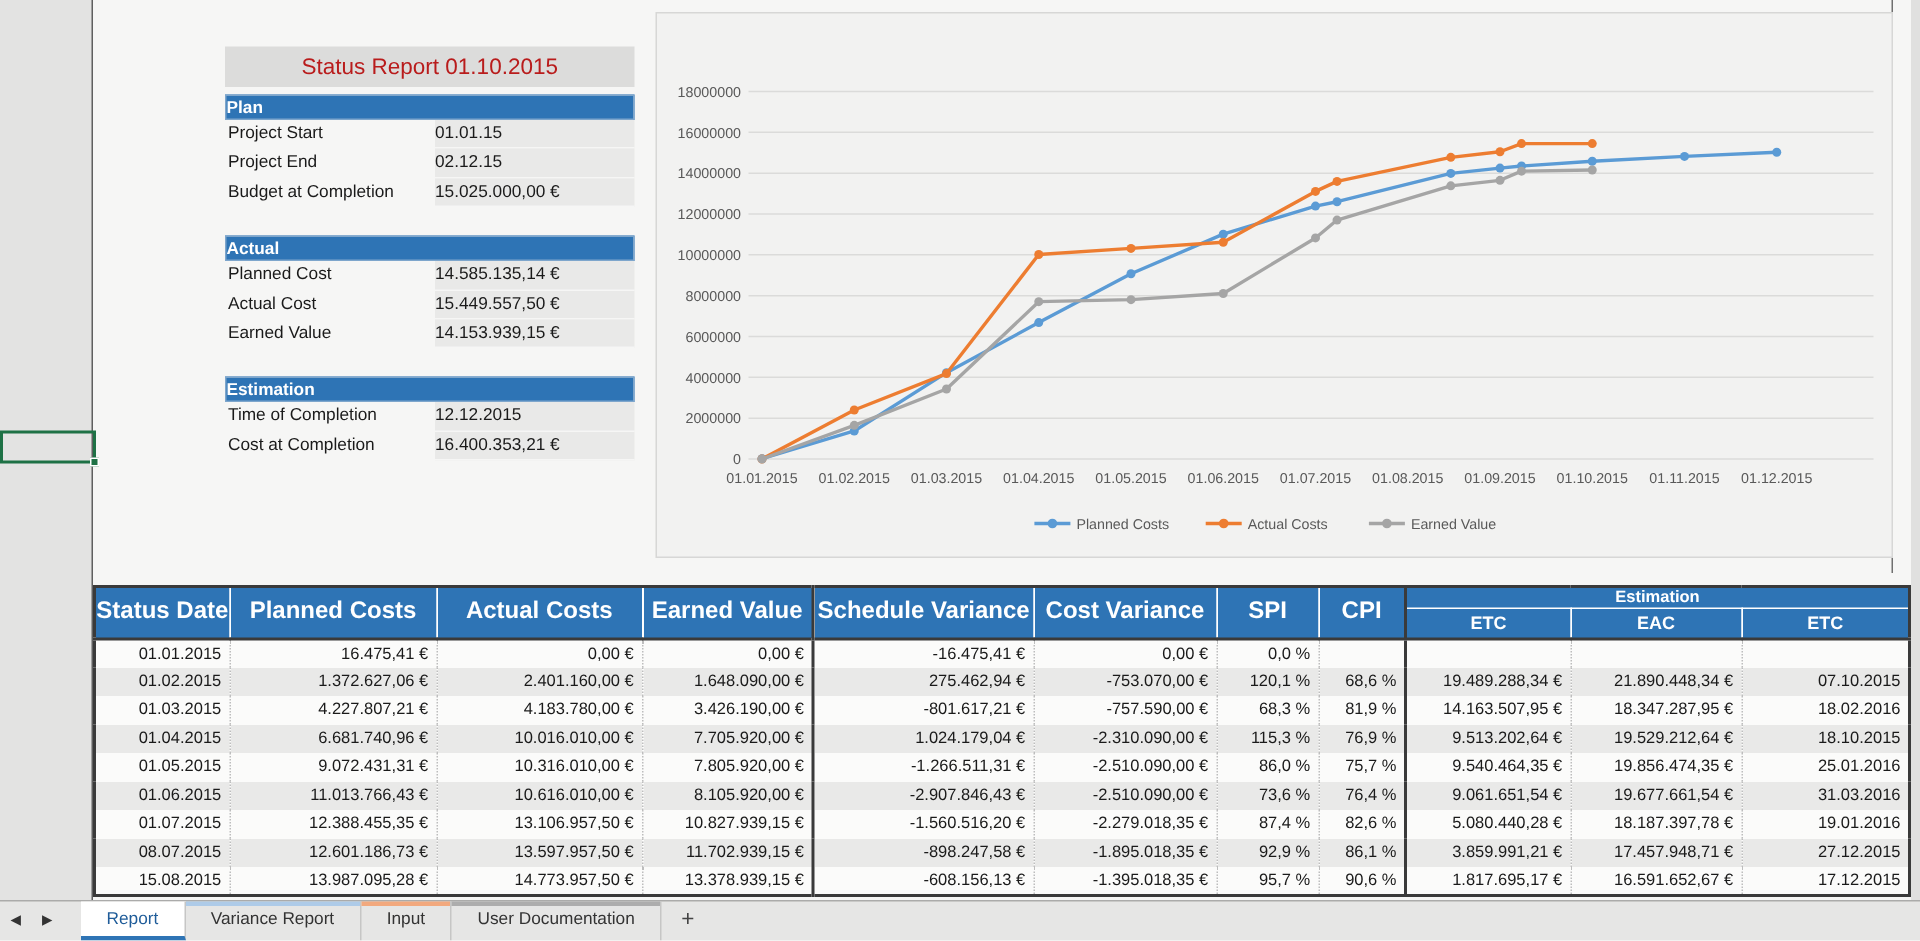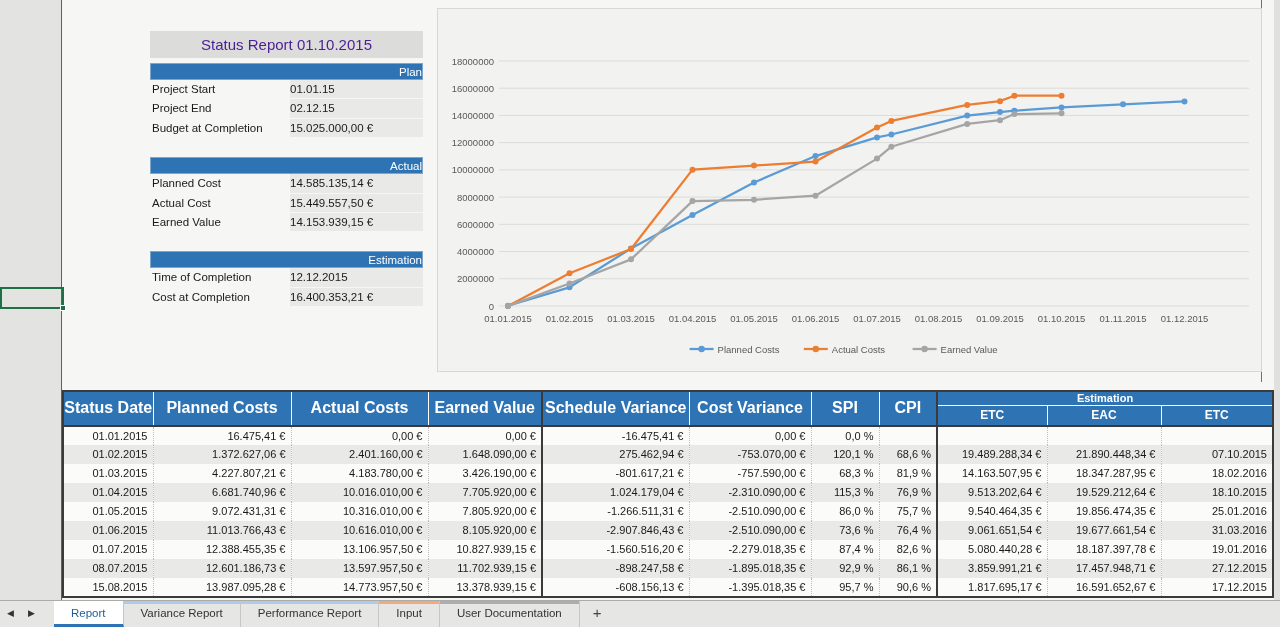--- a/index.html
+++ b/index.html
@@ -6,24 +6,24 @@
   html,body{width:1280px;height:627px;overflow:hidden}
   body{font-family:"Liberation Sans",sans-serif;background:#F6F6F5;position:relative;color:#1a1a1a}
   .abs{position:absolute}
   .left-strip{left:0;top:0;width:62px;height:600px;background:#E3E3E2;border-right:1px solid #5f5f5f}
   .right-strip{left:1274px;top:0;width:6px;height:600px;background:#E0E0DF}
   .pagebreak-right{left:1261px;top:0;width:1px;height:382px;background:#707070}
   .sel-cell{left:0;top:287px;width:64px;height:22px;border:2px solid #1E7145}
   .sel-handle{left:60px;top:305px;width:6px;height:6px;background:#1E7145;border:1px solid #fff}
   
   .report-panel{left:150px;top:31px;width:273px}
-  .rp-title{height:27px;background:#DCDCDB;text-align:center;font-size:15px;line-height:27px;color:#4c1d95}
+  .rp-title{height:27px;background:#DCDCDB;text-align:center;font-size:15px;line-height:27px;color:#b91c1c}
   .rp-section{margin-top:19px}
   .rp-section.first{margin-top:5px}
-  .rp-header{height:17px;background:#2E74B5;color:#fff;font-weight:normal;text-align:right;font-size:11.5px;line-height:17px;border:1px solid #7EA6CC}
+  .rp-header{height:17px;background:#2E74B5;color:#fff;font-weight:bold;text-align:left;font-size:11.5px;line-height:17px;border:1px solid #7EA6CC}
   .rp-row{height:19.4px;display:flex;font-size:11.5px;line-height:19.4px}
   .rp-row .lbl{width:140px;padding-left:2px}
   .rp-row .val{width:133px;background:#E9E9E8;padding-right:5px;border-bottom:1px solid #F6F6F5}
   
   .chart-box{left:437px;top:8px;width:825px;height:364px;background:#F2F2F1;border:1px solid #D7D7D6}
   svg text{font-family:"Liberation Sans",sans-serif}
   .tick-label{font-size:9.5px;fill:#595959}
   
   .evm-table-wrap{left:62px;top:390px}
   table{border-collapse:collapse;table-layout:fixed;border:2px solid #3A3A3A;background:#FBFBFA}
@@ -355,18 +355,17 @@
   </table>
 </div>
 
 <div class="abs tab-bar">
   <div class="tab-nav">◀</div>
   <div class="tab-nav">▶</div>
   <div class="tab-spacer"></div>
   <div style="display:flex">
       <div class="tab active"><span>Report</span></div>
       <div class="tab"><div class="strip" style="background: rgb(174, 203, 232);"></div><span>Variance Report</span></div>
-      <div class="tab"><div class="strip" style="background: rgb(174, 203, 232);"></div><span>Performance Report</span></div>
       <div class="tab"><div class="strip" style="background: rgb(242, 169, 126);"></div><span>Input</span></div>
       <div class="tab"><div class="strip" style="background: rgb(173, 173, 173);"></div><span>User Documentation</span></div>
     </div>
   <div class="tab-add">+</div>
 </div>
 
 </body></html>

